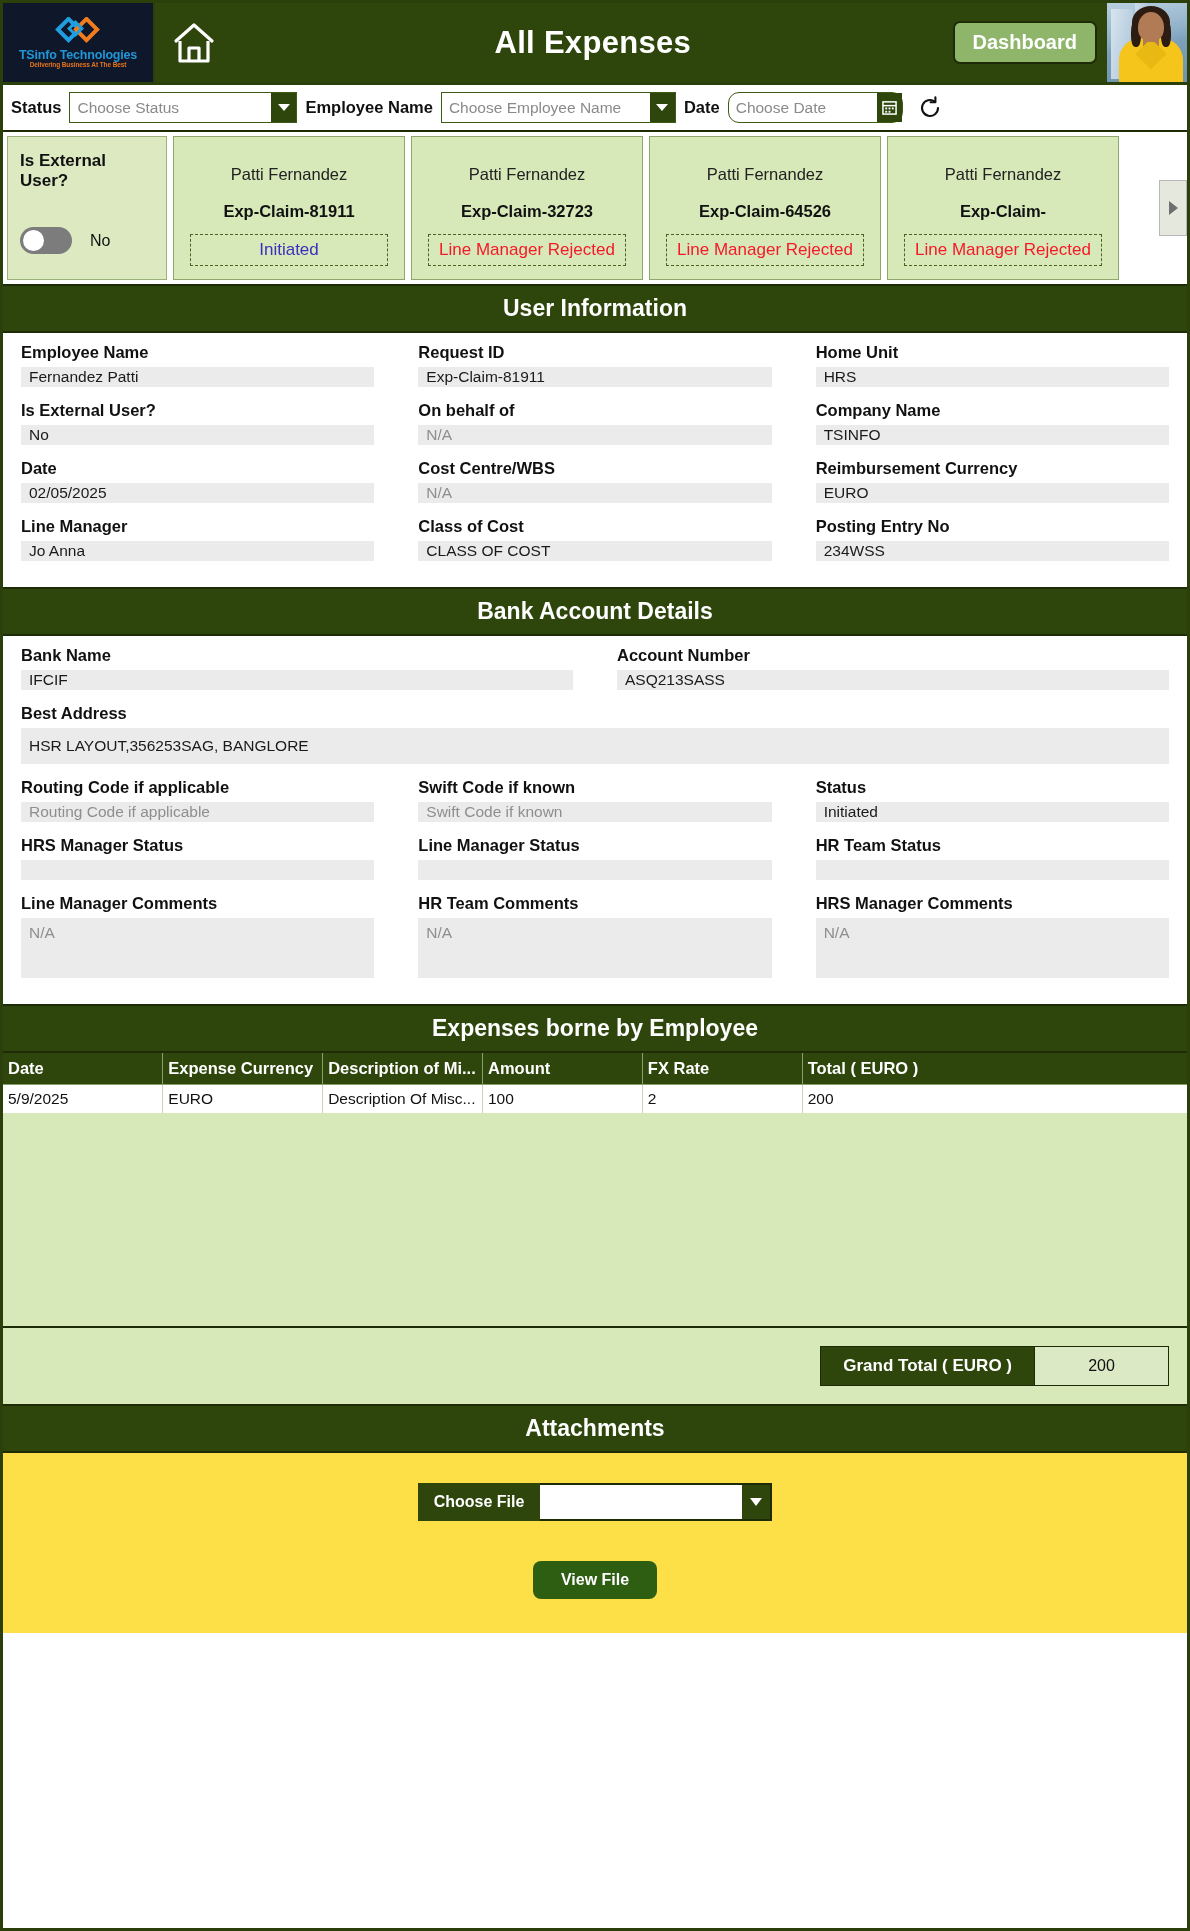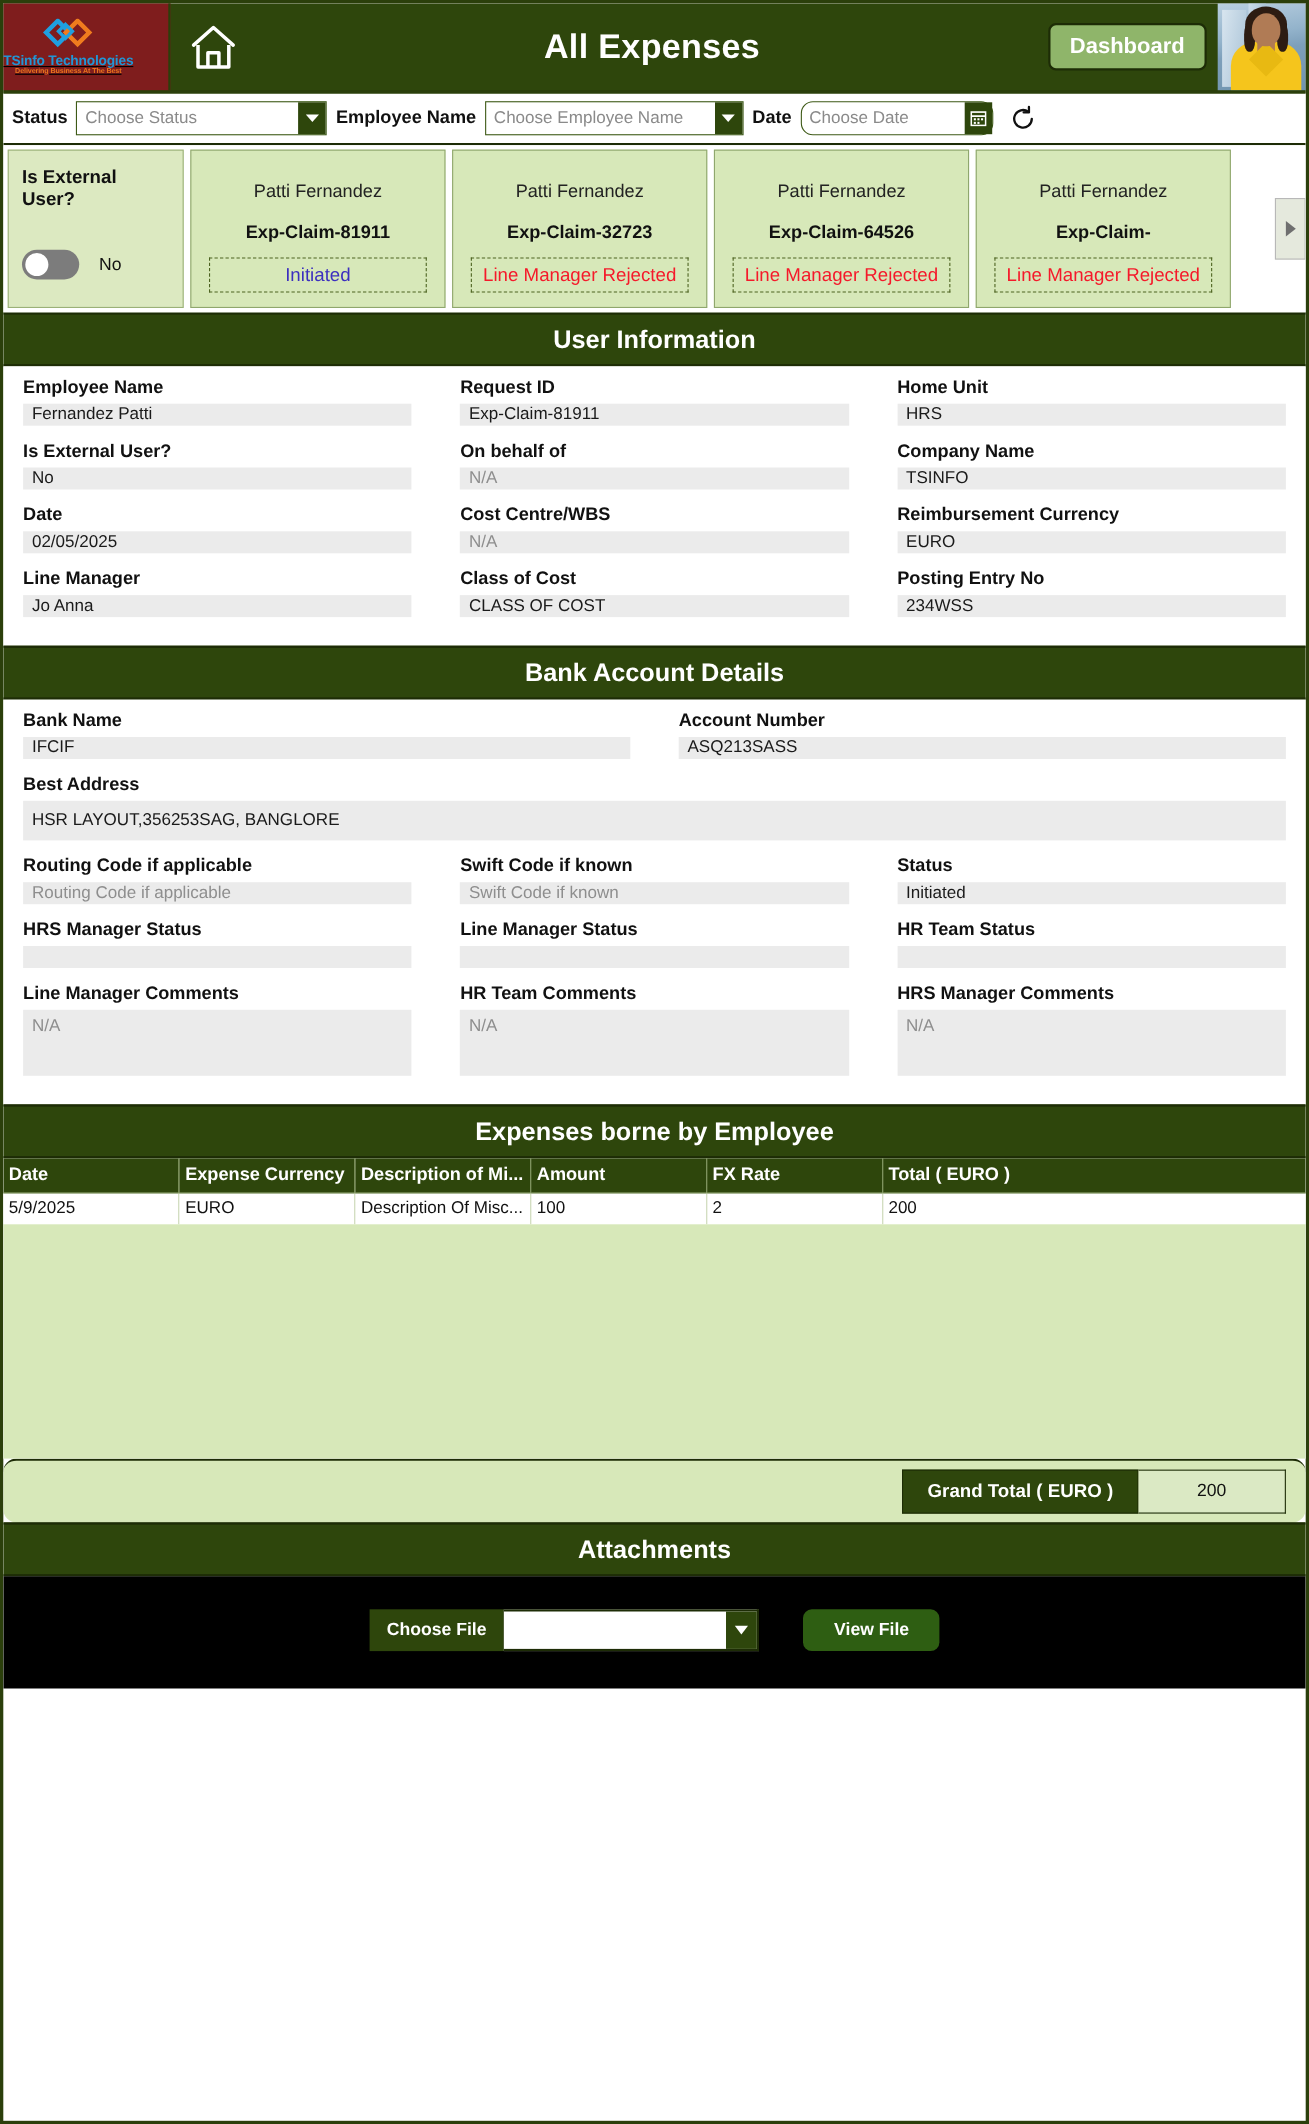--- a/index.html
+++ b/index.html
@@ -19,26 +19,26 @@
   .header {
     height: 82px;
     display: flex;
     align-items: stretch;
     background: #2e460c;
     border-bottom: 3px solid #2b3f0b;
     position: relative;
   }
   .logo-box {
     width: 152px;
-    background: #7f1d1d;
-    display: flex;
-    align-items: center;
+    background: #0f172a;
+    display: flex;
+    align-items: center;
+    justify-content: center;
     flex-shrink: 0;
     border-right: 2px solid #2b3f0b;
-    text-decoration: underline;
   }
   .logo-wrap { text-align: center; line-height: 1; }
   .logo-mark { display:block; margin: 0 auto 2px; }
   .logo-name {
     font-size: 12.5px;
     font-weight: bold;
     color: #2196d6;
     letter-spacing: -0.2px;
     white-space: nowrap;
   }
@@ -312,25 +312,24 @@
     padding: 5px 5px;
     border-right: 1px solid #c9d6b4;
     background: #ffffff;
     white-space: nowrap;
   }
   table.exp td:last-child { border-right: none; }
   .tbl-filler { background: #d7e8b9; height: 213px; }
 
   .total-strip {
     background: #d7e8b9;
-    padding: 8px 18px;
+    padding: 18px 18px;
     display: flex;
     justify-content: flex-end;
     border-top: 2px solid #1d2c06;
-    border-radius: 12px;
   }
   .total-box { display: flex; }
   .total-label {
     background: #2e460c;
     color: #ffffff;
     font-size: 17px;
     font-weight: bold;
     padding: 9px 22px;
     border: 1.5px solid #1d2c06;
     white-space: nowrap;
@@ -342,26 +341,27 @@
     width: 134px;
     display: flex;
     align-items: center;
     justify-content: center;
     border: 1.5px solid #1d2c06;
     border-left: none;
   }
 
   
   .attach-body {
-    background: #000000;
+    background: #fde047;
     padding: 30px 0 34px 0;
     display: flex;
     align-items: center;
     justify-content: center;
     gap: 40px;
+    flex-direction: column;
   }
   .file-group { display: flex; align-items: stretch; height: 38px; }
   .file-btn {
     background: #2e460c;
     color: #ffffff;
     font-size: 16px;
     font-weight: bold;
     display: flex;
     align-items: center;
     padding: 0 16px;

